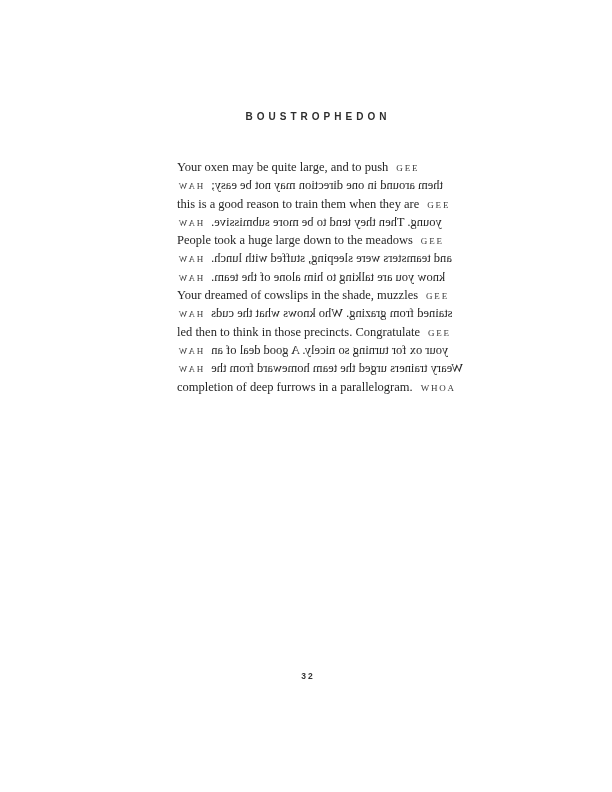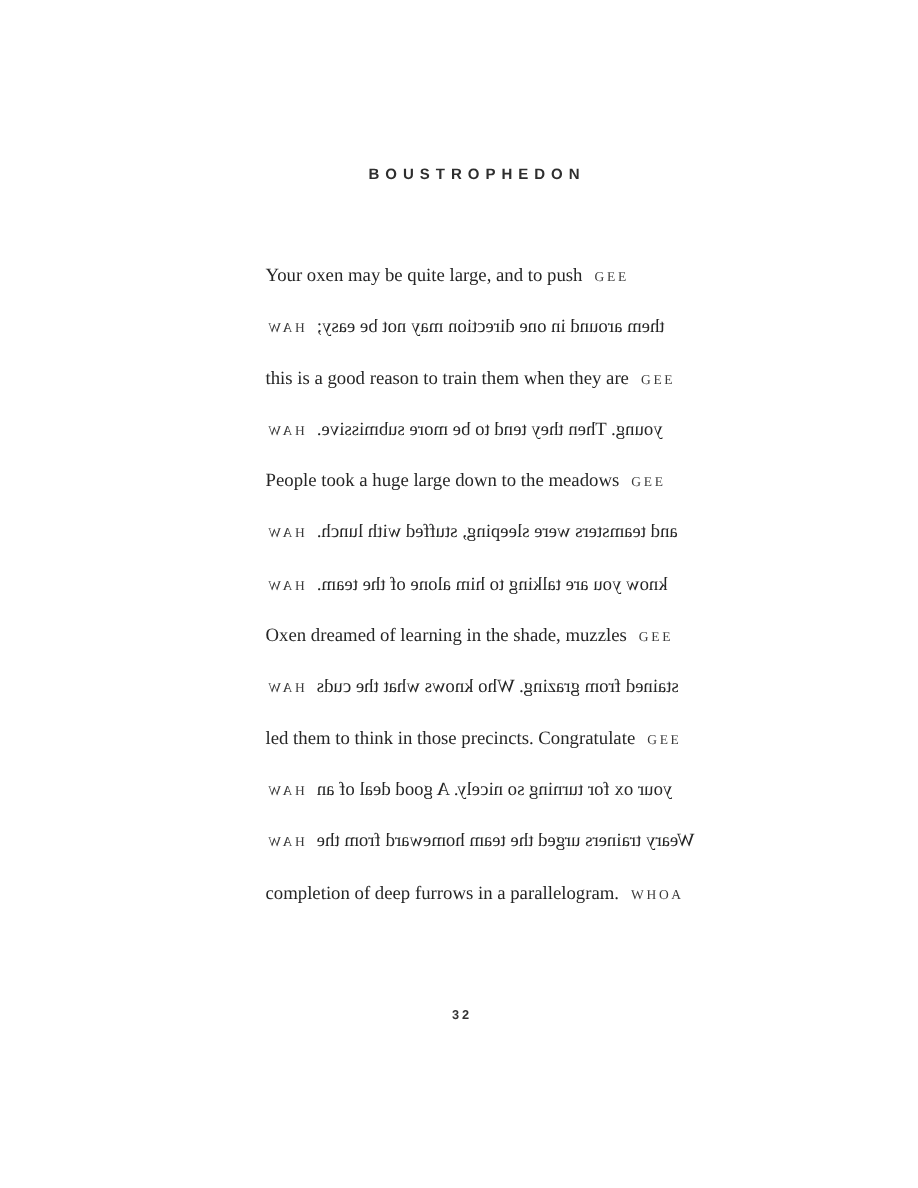--- a/index.html
+++ b/index.html
@@ -29,21 +29,20 @@
     position: absolute;
     top: 159px;
     left: 177px;
   }
   .line {
     width: fit-content;
     line-height: 17.3px;
     font-size: 12.5px;
     white-space: nowrap;
     color: var(--text, #262626);
-    margin-top: 16px;
   }
   
   .line.mirrored { transform: scaleX(-1); }
   .call {
     font-size: 9px;
     letter-spacing: 1.8px;
     margin-left: 8px;
     color: #3a3a3a;
   }
   .folio {
@@ -66,22 +65,22 @@
   <div class="title">BOUSTROPHEDON</div>
 
   <div class="poem">
       <div class="line"><span class="text">Your oxen may be quite large, and to push</span><span class="call">GEE</span></div>
       <div class="line mirrored"><span class="text">them around in one direction may not be easy;</span><span class="call">HAW</span></div>
       <div class="line"><span class="text">this is a good reason to train them when they are</span><span class="call">GEE</span></div>
       <div class="line mirrored"><span class="text">young. Then they tend to be more submissive.</span><span class="call">HAW</span></div>
       <div class="line"><span class="text">People took a huge large down to the meadows</span><span class="call">GEE</span></div>
       <div class="line mirrored"><span class="text">and teamsters were sleeping, stuffed with lunch.</span><span class="call">HAW</span></div>
       <div class="line mirrored"><span class="text">know you are talking to him alone of the team.</span><span class="call">HAW</span></div>
-      <div class="line"><span class="text">Oxen dreamed of learning in the shade, muzzles</span><span class="call">GEE</span></div>
+      <div class="line"><span class="text">Your dreamed of cowslips in the shade, muzzles</span><span class="call">GEE</span></div>
       <div class="line mirrored"><span class="text">stained from grazing. Who knows what the cuds</span><span class="call">HAW</span></div>
-      <div class="line"><span class="text">led them to think in those precincts. Congratulate</span><span class="call">GEE</span></div>
+      <div class="line"><span class="text">led then to think in those precincts. Congratulate</span><span class="call">GEE</span></div>
       <div class="line mirrored"><span class="text">your ox for turning so nicely. A good deal of an</span><span class="call">HAW</span></div>
       <div class="line mirrored"><span class="text">Weary trainers urged the team homeward from the</span><span class="call">HAW</span></div>
       <div class="line"><span class="text">completion of deep furrows in a parallelogram.</span><span class="call">WHOA</span></div>
     </div>
 
   <div class="folio">32</div>
 </div>
 
 </body></html>

